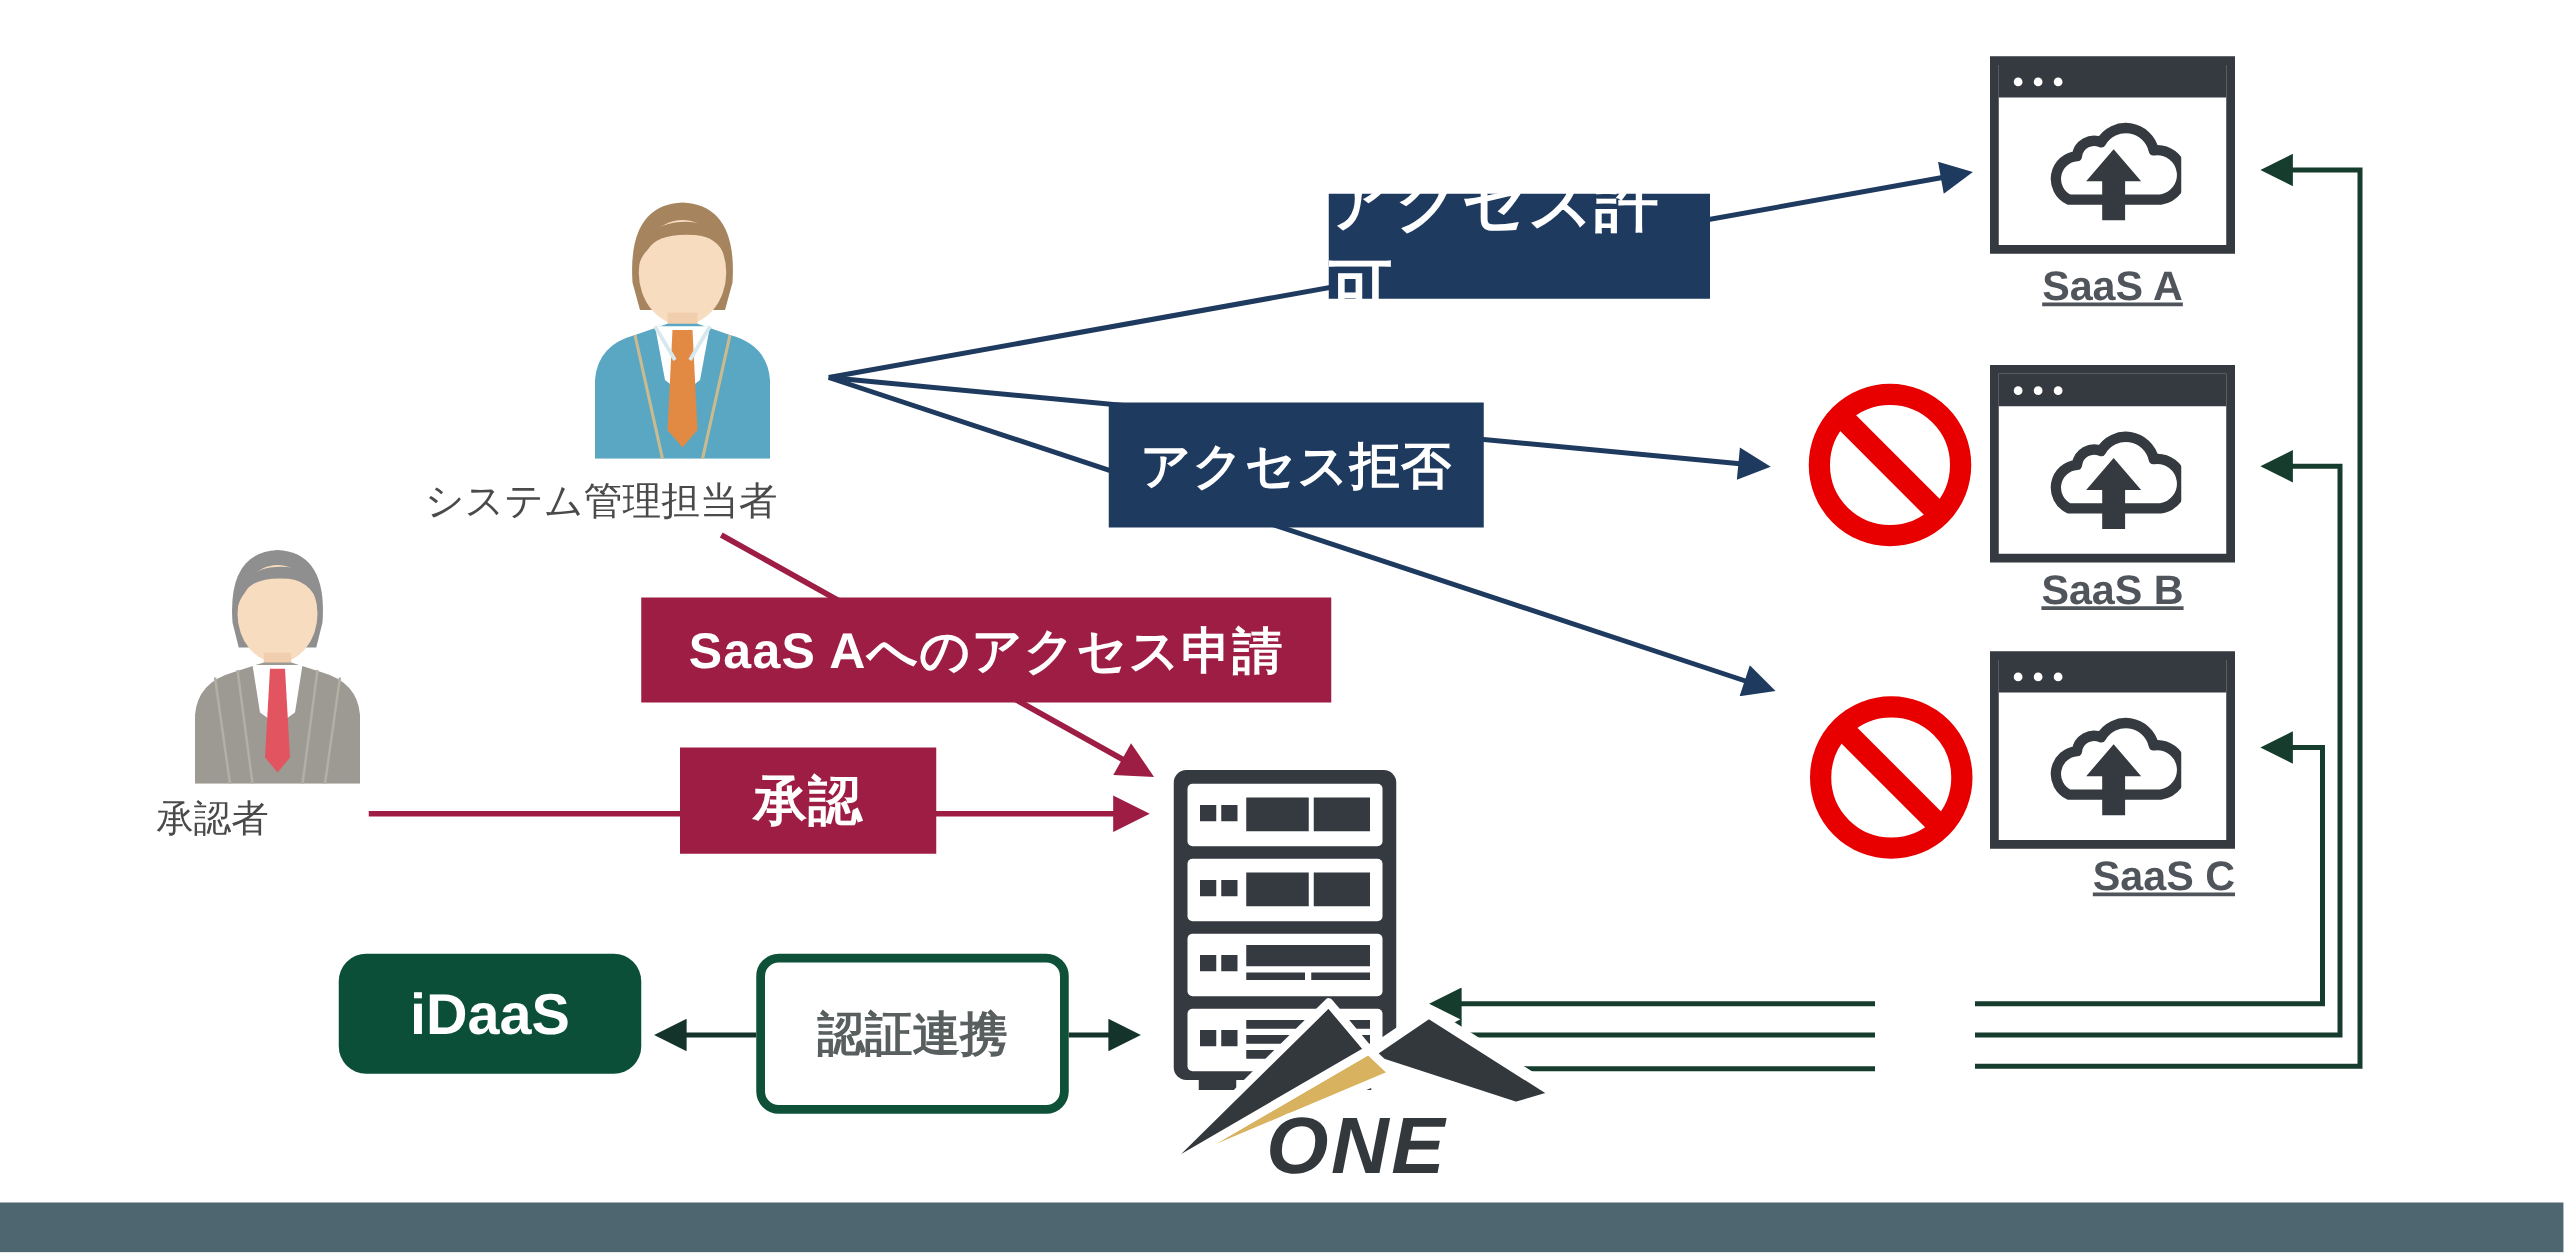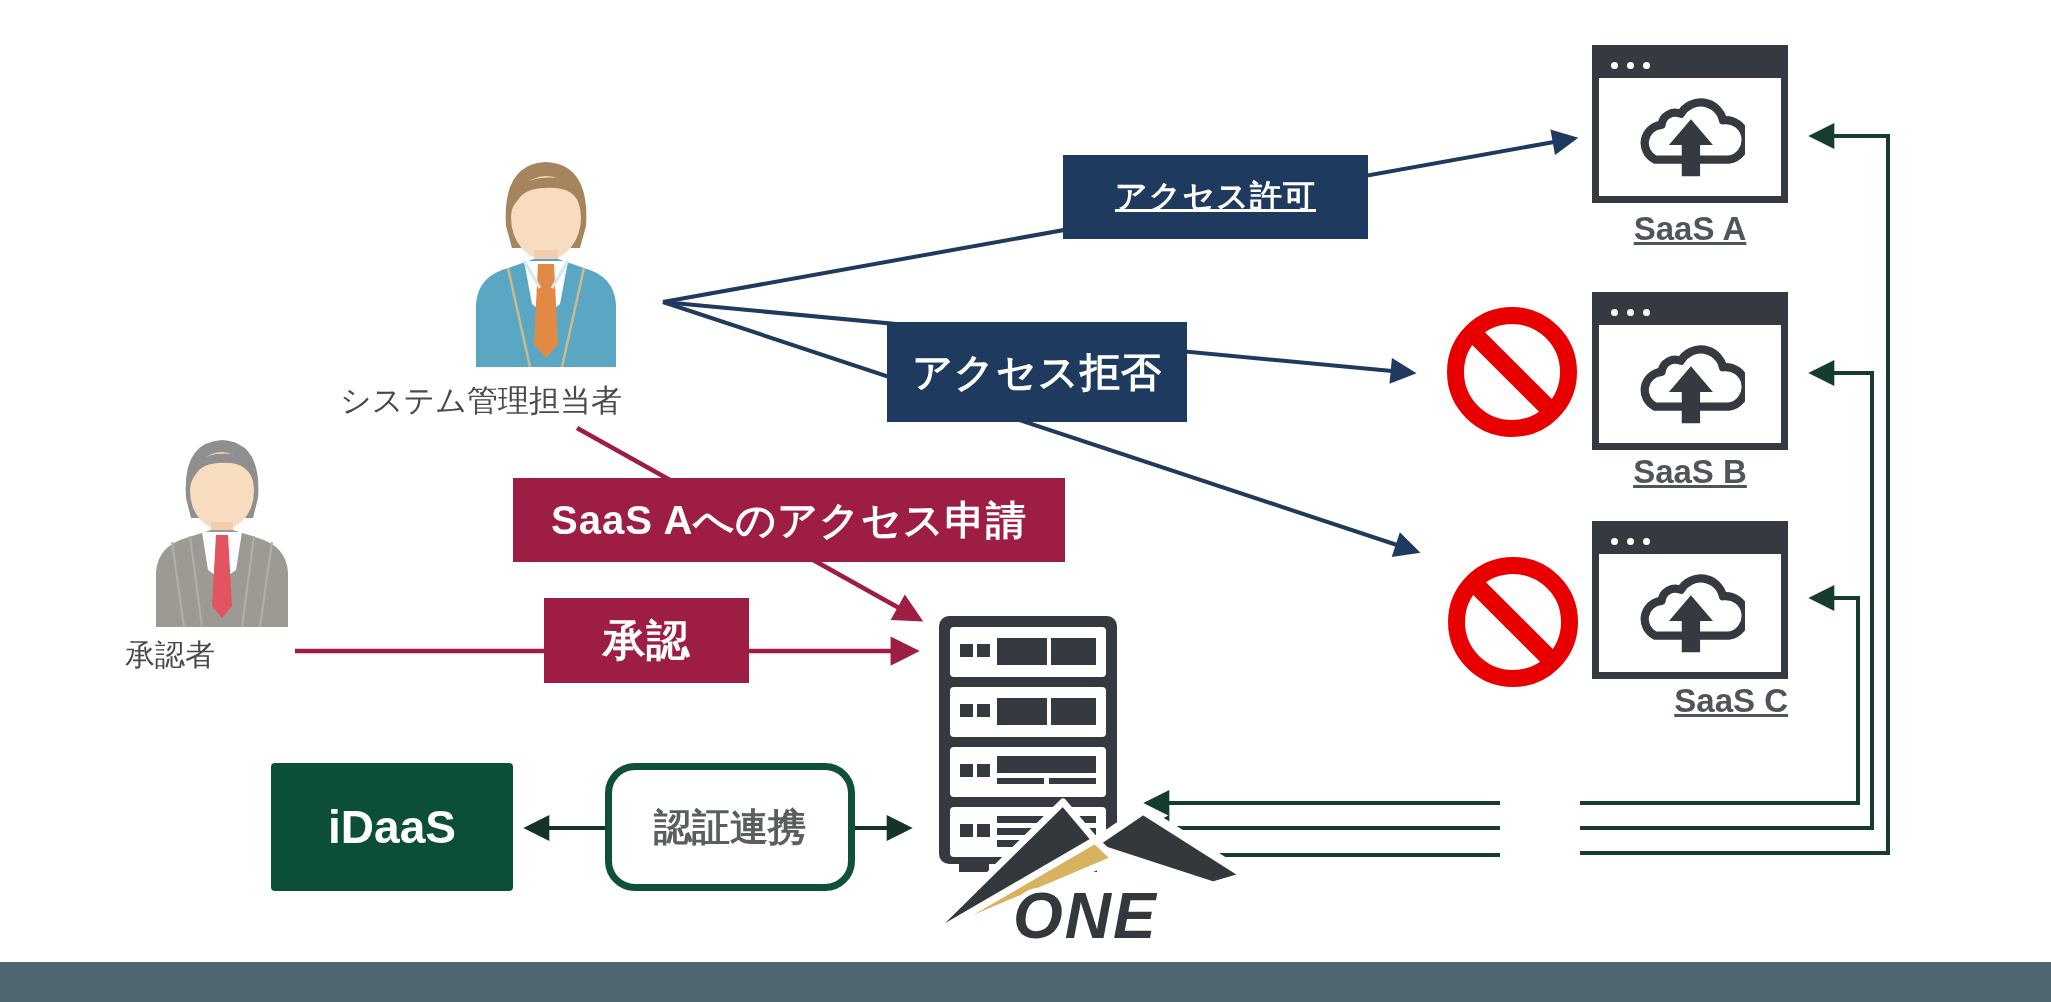--- a/index.html
+++ b/index.html
@@ -28,27 +28,27 @@
   .saas-label{position:absolute;z-index:3;width:196px;text-align:center;
     font-size:33px;font-weight:700;color:var(--gray-text);text-decoration:underline;}
 
   
   .prohibition{position:absolute;z-index:4;width:130px;height:130px;border-radius:50%;
     border:17px solid var(--red);box-sizing:border-box;}
   .prohibition::before{content:"";position:absolute;left:-5px;top:39px;width:106px;height:18px;
     background:var(--red);transform:rotate(45deg);}
 
   
-  .idaas-box{position:absolute;z-index:3;left:271px;top:763px;width:242px;height:128px;
-    background:var(--green-fill);border-radius:4px;display:flex;align-items:center;justify-content:center;
+  .idaas-box{position:absolute;z-index:3;left:271px;top:763px;width:242px;height:96px;
+    background:var(--green-fill);border-radius:22px;display:flex;align-items:center;justify-content:center;
     color:#fff;font-size:46px;font-weight:700;}
   .outline-box{position:absolute;z-index:3;background:#fff;border:7px solid var(--green-border);
     box-sizing:border-box;display:flex;align-items:center;justify-content:center;
     color:#595f5f;font-weight:700;}
-  .auth-box{left:605px;top:763px;width:250px;height:128px;border-radius:30px;font-size:38px;}
+  .auth-box{left:605px;top:763px;width:250px;height:128px;border-radius:18px;font-size:38px;}
   .saml-box{left:1397px;top:760px;width:285px;height:130px;border-radius:20px;font-size:40px;}
 
   .person-label{position:absolute;z-index:3;text-align:left;font-weight:400;color:var(--label-gray);}
   #admin-label{left:340px;top:380px;width:400px;font-size:31px;}
   #approver-label{left:125px;top:635px;width:200px;font-size:30px;}
 
   #bottom-bar{position:absolute;z-index:5;left:0;top:962px;width:2051px;height:40px;background:var(--slate-bar);}
 </style>
 </head>
 <body>
@@ -115,21 +115,21 @@
     <ellipse cx="90" cy="61" rx="32" ry="39" fill="#f8dcc0"></ellipse>
     <path d="M57,60 Q59,28 84,24 Q114,20 123,42 Q125,50 123,60 Q121,36 99,33 Q71,31 64,44 Q59,50 57,60 Z" fill="#8f8f8f"></path>
     <rect x="79" y="92" width="22" height="18" fill="#f1cfae"></rect>
     <path d="M24,197 L24,142 Q26,116 54,108 L79,100 L101,100 L126,108 Q154,116 156,142 L156,197 Z" fill="#9c9a92"></path>
     <path d="M40,112 L52,197 M58,106 L70,197 M122,106 L110,197 M140,112 L128,197" stroke="#b2b0a4" stroke-width="2" fill="none"></path>
     <polygon points="70,102 110,102 104,140 90,150 76,140" fill="#ffffff"></polygon>
     <polygon points="84,105 96,105 100,176 90,188 80,176" fill="#e25560"></polygon>
   </svg>
   <div class="person-label" id="approver-label">承認者</div>
 
-  <div class="flow-box navy-box" style="left:1063px;top:155px;width:305px;height:84px;font-size:32px;text-decoration:underline;">アクセス許可</div>
+  <div class="flow-box navy-box" style="left:1063px;top:155px;width:305px;height:84px;font-size:51px;">アクセス許可</div>
   <div class="flow-box navy-box" style="left:887px;top:322px;width:300px;height:100px;font-size:40px;">アクセス拒否</div>
   <div class="flow-box crimson-box" style="left:513px;top:478px;width:552px;height:84px;font-size:40px;">SaaS Aへのアクセス申請</div>
   <div class="flow-box crimson-box" style="left:544px;top:598px;width:205px;height:85px;font-size:43px;">承認</div>
 
   <div class="saas-window" style="left:1592px;top:45px;">
     <div class="saas-titlebar">
       <span class="dot"></span>
         <span class="dot"></span>
         <span class="dot"></span>
     </div>

